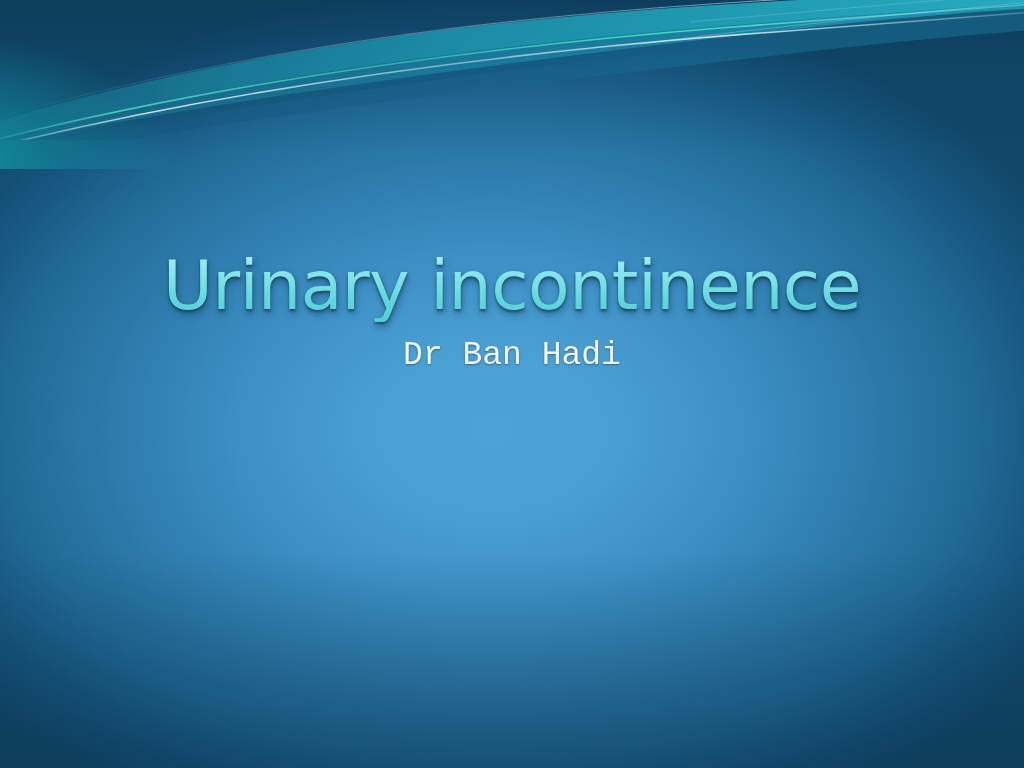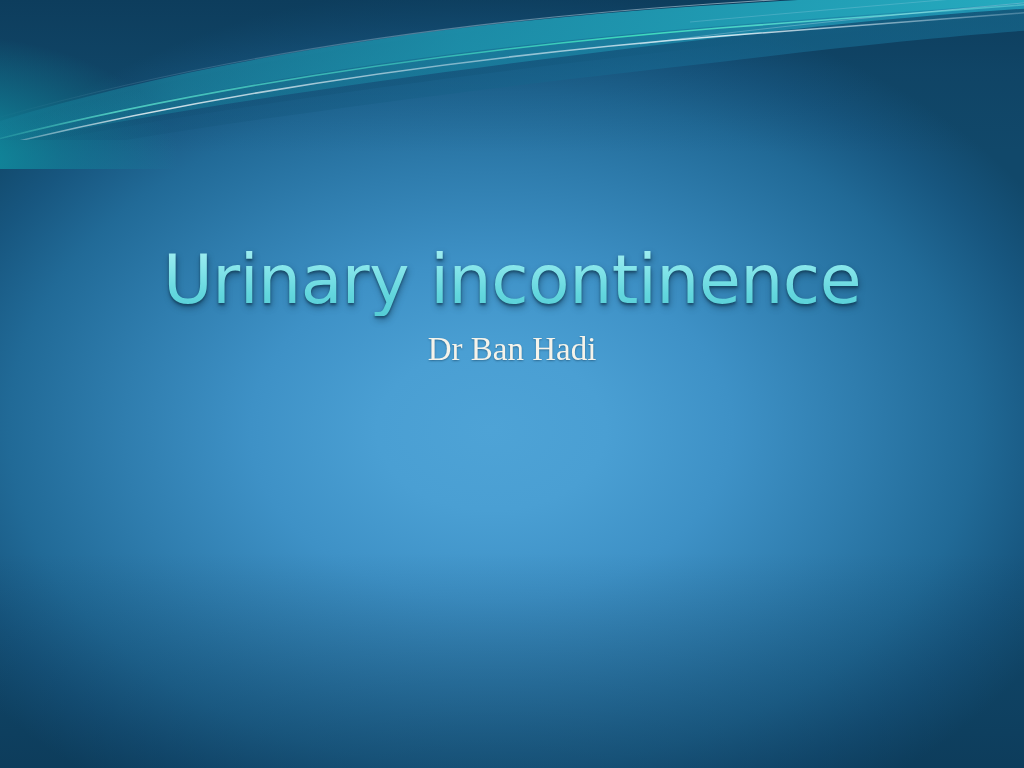--- a/index.html
+++ b/index.html
@@ -67,21 +67,21 @@
 
   
   .text-block {
     position: absolute;
     left: 0;
     right: 0;
     top: 243px;
     text-align: center;
   }
   .slide-title {
-    margin: 0;
+    margin: 6px;
     font-family: "DejaVu Sans", sans-serif;
     font-size: 68px;
     font-weight: 400;
     line-height: 1.08;
     letter-spacing: -0.5px;
     color: #83e4ea;
     background: linear-gradient(to bottom,
       #a9f0f3 0%,
       #86e5ea 34%,
       #62d6dd 70%,
@@ -89,21 +89,21 @@
     -webkit-background-clip: text;
     background-clip: text;
     -webkit-text-fill-color: transparent;
     filter:
       drop-shadow(0px 2px 1px rgba(10,44,66,0.55))
       drop-shadow(1px 3px 3px rgba(8,38,58,0.40));
     white-space: nowrap;
   }
   .slide-subtitle {
     margin: 14px 0 0 0;
-    font-family: Liberation Serif, serif;
+    font-family: Liberation Mono, monospace;
     font-size: 33px;
     font-weight: 400;
     line-height: 1.2;
     color: #f5f3ea;
     text-shadow: 0 1px 2px rgba(9,45,70,0.45);
     white-space: nowrap;
   }
 </style>
 </head>
 <body>

